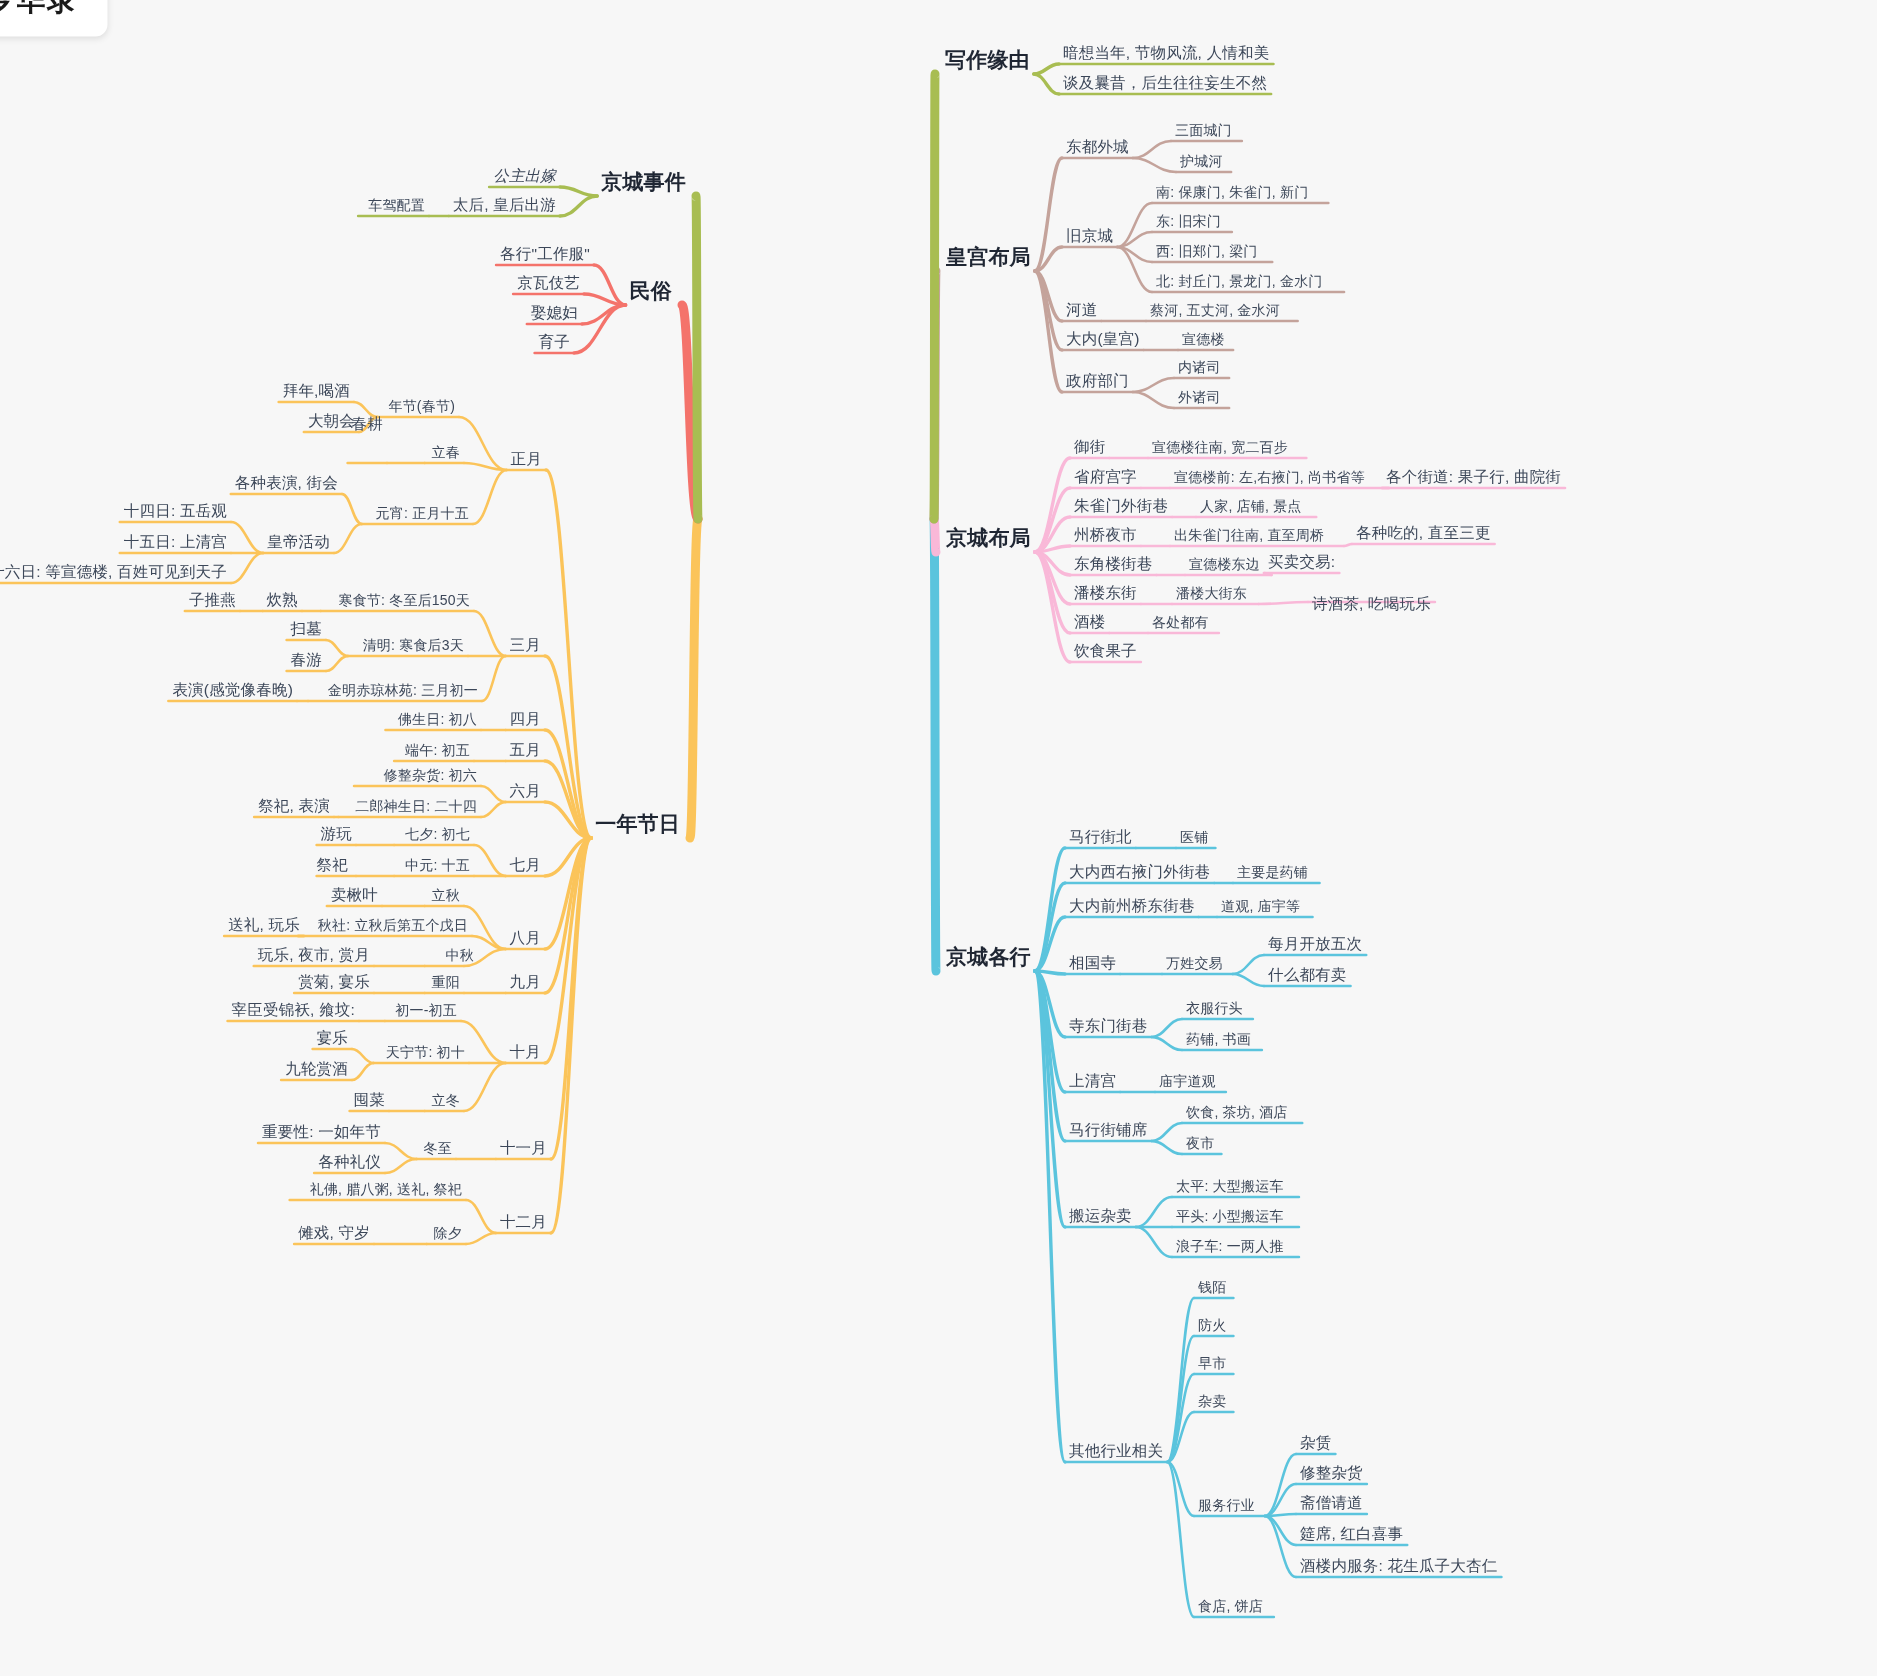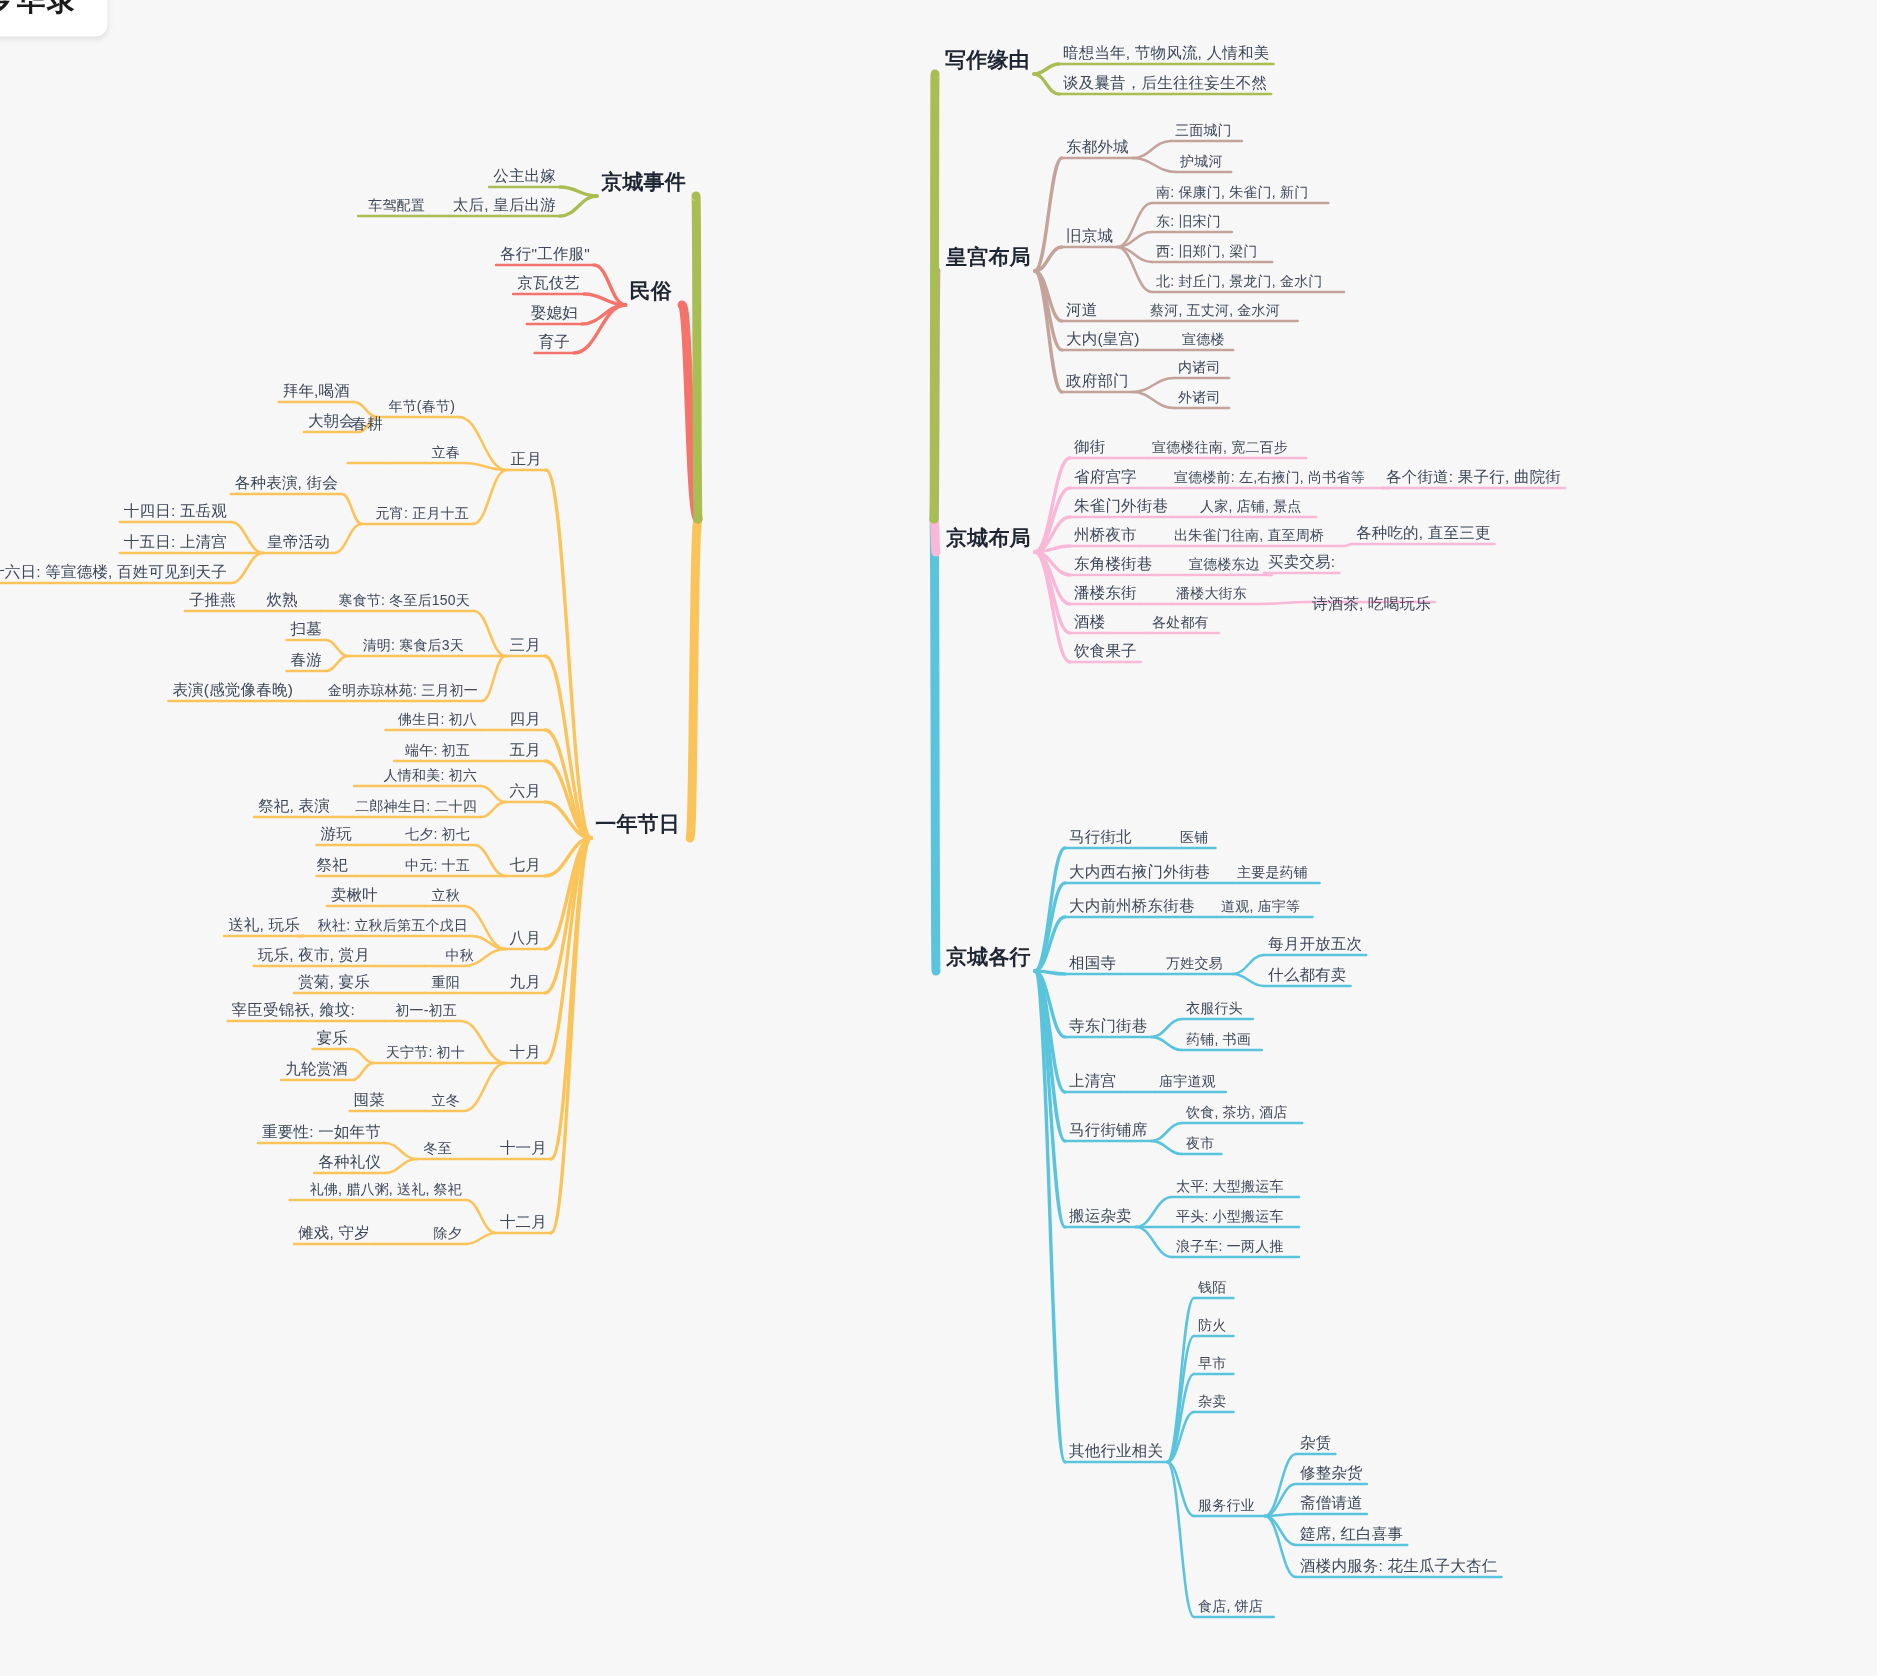--- a/index.html
+++ b/index.html
@@ -402,21 +402,21 @@
       <div class="node right l3" style="top: 1363px; left: 1198px;">早市</div>
       <div class="node right l3" style="top: 1401px; left: 1198px;">杂卖</div>
       <div class="node right l3" style="top: 1505px; left: 1198px;">服务行业</div>
       <div class="node right l4" style="top: 1443px; left: 1300px;">杂赁</div>
       <div class="node right l4" style="top: 1473px; left: 1300px;">修整杂货</div>
       <div class="node right l4" style="top: 1503px; left: 1300px;">斋僧请道</div>
       <div class="node right l4" style="top: 1534px; left: 1300px;">筵席, 红白喜事</div>
       <div class="node right l4" style="top: 1566px; left: 1300px;">酒楼内服务: 花生瓜子大杏仁</div>
       <div class="node right l3" style="top: 1606px; left: 1198px;">食店, 饼店</div>
       <div class="node left l1" style="top: 182px; left: 686px;">京城事件</div>
-      <div class="node left l2" style="top: 176px; left: 556px;">公主出嫁</div>
+      <div class="node left l2" style="top: 176px; left: 556px; font-style: italic;">公主出嫁</div>
       <div class="node left l2" style="top: 205px; left: 556px;">太后, 皇后出游</div>
       <div class="node left l3" style="top: 205px; left: 425px;">车驾配置</div>
       <div class="node left l1" style="top: 291px; left: 672px;">民俗</div>
       <div class="node left l2" style="top: 254px; left: 590px;">各行"工作服"</div>
       <div class="node left l2" style="top: 283px; left: 580px;">京瓦伎艺</div>
       <div class="node left l2" style="top: 313px; left: 578px;">娶媳妇</div>
       <div class="node left l2" style="top: 342px; left: 570px;">育子</div>
       <div class="node left l1" style="top: 824px; left: 680px;">一年节日</div>
       <div class="node left l2" style="top: 459px; left: 542px;">正月</div>
       <div class="node left l3" style="top: 406px; left: 455px;">年节(春节)</div>
@@ -437,21 +437,21 @@
       <div class="node left l3" style="top: 645px; left: 464px;">清明: 寒食后3天</div>
       <div class="node left l4" style="top: 629px; left: 322px;">扫墓</div>
       <div class="node left l4" style="top: 660px; left: 322px;">春游</div>
       <div class="node left l3" style="top: 690px; left: 478px;">金明赤琼林苑: 三月初一</div>
       <div class="node left l4" style="top: 690px; left: 293px;">表演(感觉像春晚)</div>
       <div class="node left l2" style="top: 719px; left: 541px;">四月</div>
       <div class="node left l3" style="top: 719px; left: 477px;">佛生日: 初八</div>
       <div class="node left l2" style="top: 750px; left: 541px;">五月</div>
       <div class="node left l3" style="top: 750px; left: 470px;">端午: 初五</div>
       <div class="node left l2" style="top: 791px; left: 541px;">六月</div>
-      <div class="node left l3" style="top: 775px; left: 477px;">人情和美: 初六</div>
+      <div class="node left l3" style="top: 775px; left: 477px;">修整杂货: 初六</div>
       <div class="node left l3" style="top: 806px; left: 477px;">二郎神生日: 二十四</div>
       <div class="node left l4" style="top: 806px; left: 330px;">祭祀, 表演</div>
       <div class="node left l2" style="top: 865px; left: 541px;">七月</div>
       <div class="node left l3" style="top: 834px; left: 470px;">七夕: 初七</div>
       <div class="node left l4" style="top: 834px; left: 352px;">游玩</div>
       <div class="node left l3" style="top: 865px; left: 470px;">中元: 十五</div>
       <div class="node left l4" style="top: 865px; left: 348px;">祭祀</div>
       <div class="node left l2" style="top: 938px; left: 541px;">八月</div>
       <div class="node left l3" style="top: 895px; left: 460px;">立秋</div>
       <div class="node left l4" style="top: 895px; left: 378px;">卖楸叶</div>

